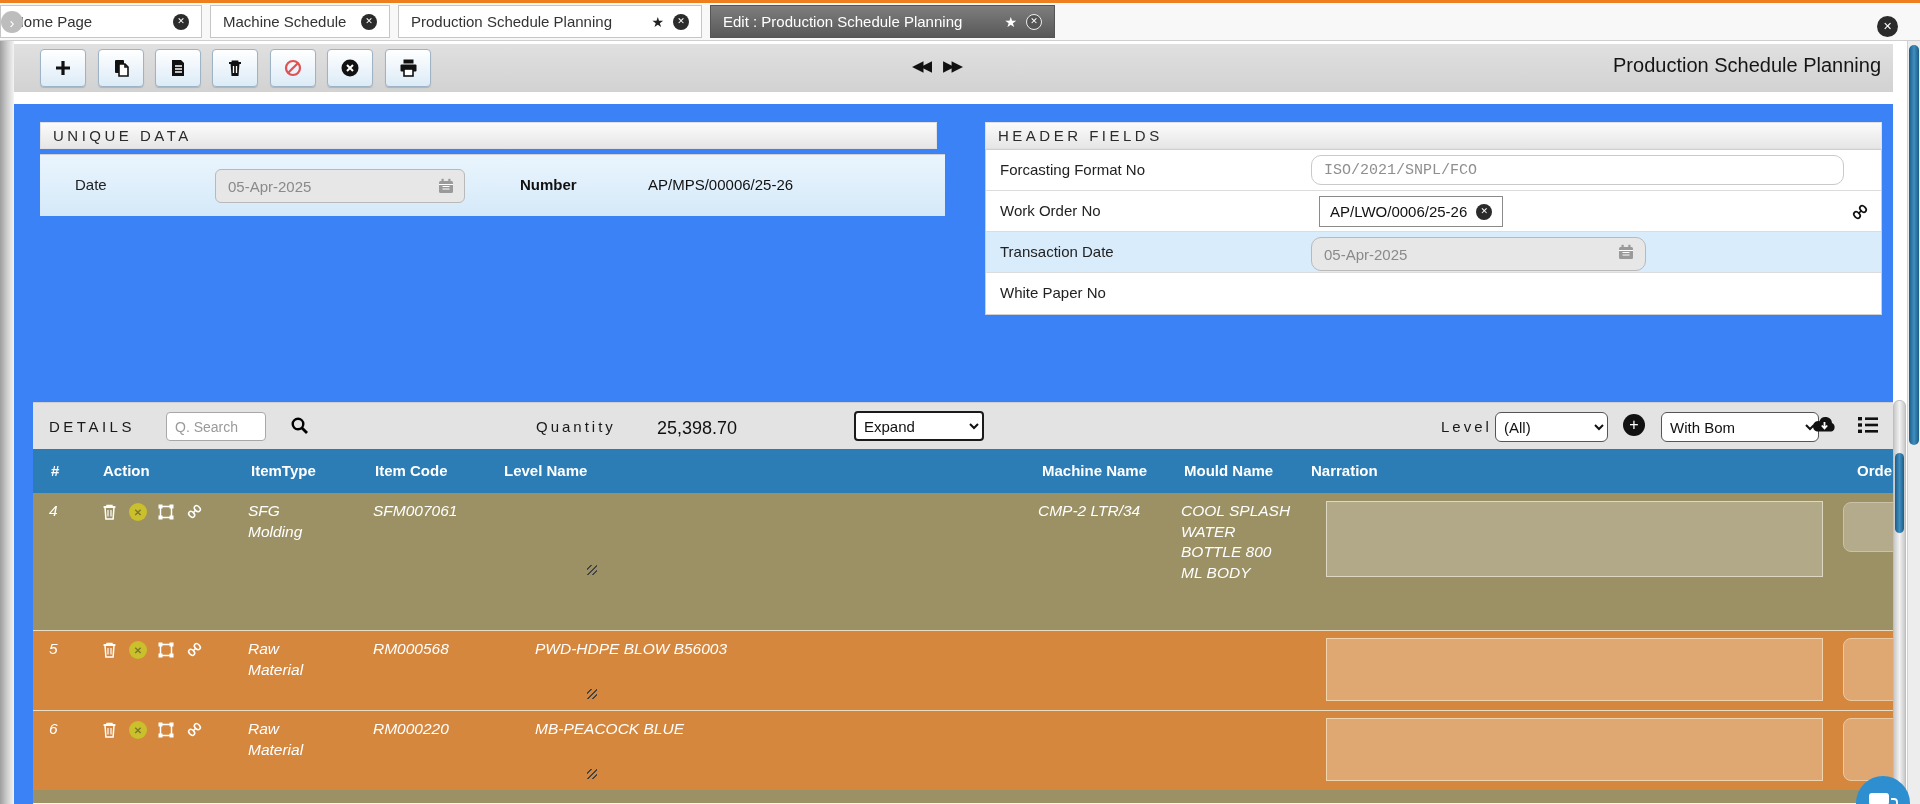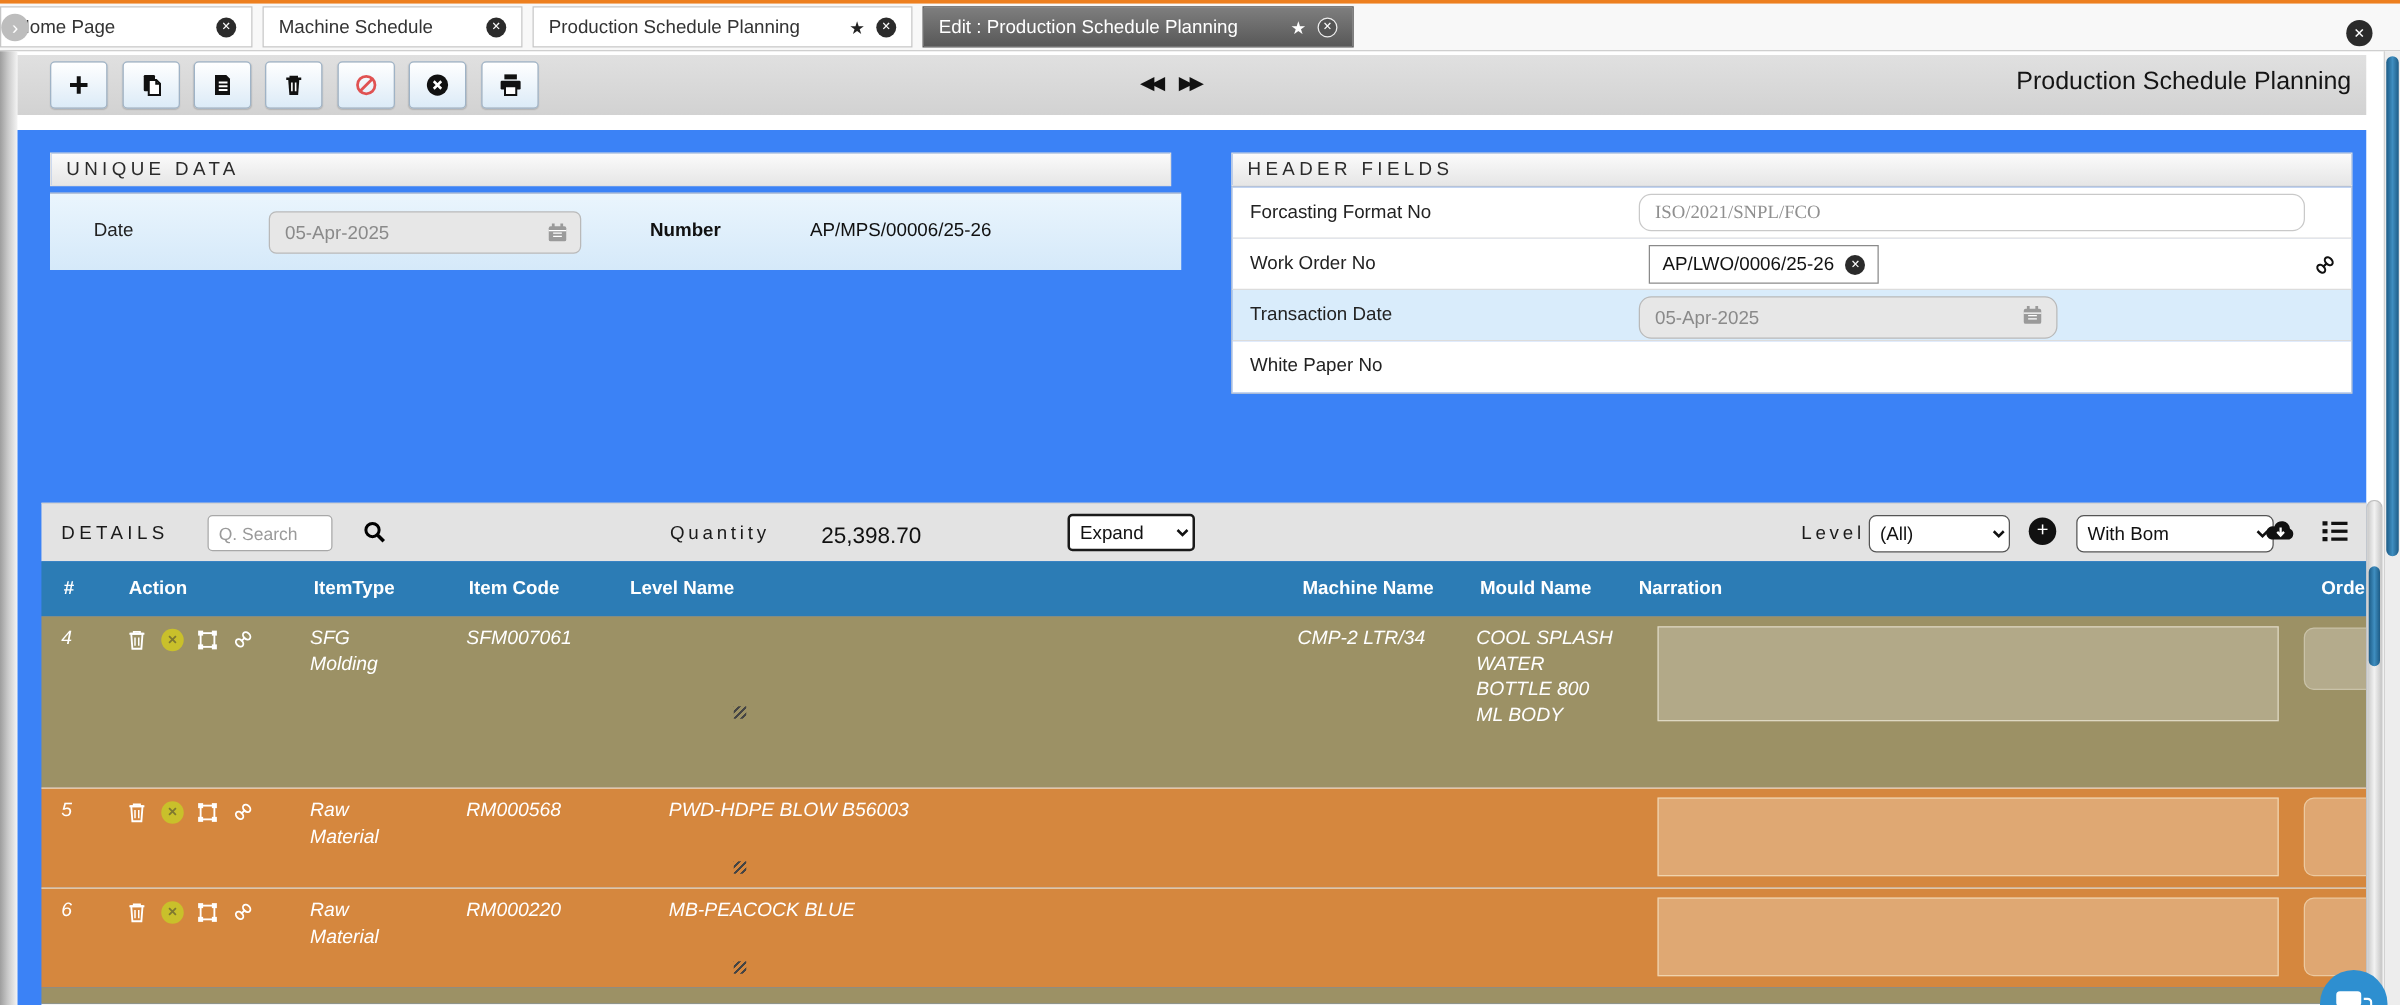--- a/index.html
+++ b/index.html
@@ -21,21 +21,21 @@
   .tab .ticons { display:inline-flex; align-items:center; gap:9px; margin-left:10px; }
   .ccircle { display:inline-flex; width:16px; height:16px; border-radius:50%; background:#2b2b2b;
              color:#fff; font-size:9px; align-items:center; justify-content:center; line-height:1; }
   .star { font-size:14px; color:#222; line-height:1; }
   .tab.active { background:linear-gradient(180deg,#7e7e7e,#585858); color:#fff; border-color:#555; }
   .tab.active .star { color:#fff; }
   .tab.active .ccircle { background:#555; border:1px solid #eee; }
   .closeall { position:absolute; right:22px; top:13px; width:21px; height:21px; border-radius:50%;
               background:#2b2b2b; color:#fff; font-size:11px; display:flex; align-items:center;
               justify-content:center; cursor:pointer; }
-  .w202{width:202px}.w180{width:208px}.w304{width:304px}.w345{width:345px}
+  .w202{width:202px}.w180{width:180px}.w304{width:304px}.w345{width:345px}
 
   
   .leftstrip { position:absolute; left:0; top:41px; width:14px; height:763px;
                background:linear-gradient(90deg,#9e9e9e 0%,#c9c9c9 45%,#f4f4f4 100%); }
 
   
   .toolbar { position:absolute; left:14px; top:44px; width:1879px; height:48px;
              background:linear-gradient(180deg,#e0e0e0,#d2d2d2); }
   .tbtn { position:absolute; top:5px; width:46px; height:38px; border:1px solid #9fb3c6; border-radius:4px;
           background:linear-gradient(180deg,#ffffff,#dcebf7); display:flex; align-items:center;
@@ -63,21 +63,21 @@
   .numvalue { position:absolute; left:608px; top:21px; font-size:15px; color:#111; }
 
   
   .hfbox { position:absolute; left:971px; top:45px; width:897px; border:1px solid #d0d0d0; }
   .hfrow { position:relative; height:41px; border-bottom:1px solid #dcdcdc; background:#fff; }
   .hfrow:last-child { border-bottom:none; }
   .hfrow.hl { background:#d9ecfb; }
   .hflabel { position:absolute; left:14px; top:11px; font-size:15px; color:#222; }
   .hfinput { position:absolute; left:325px; top:5px; width:533px; height:30px; border:1px solid #c9c9c9;
              border-radius:10px; background:#fff; color:#8f8f8f; font-size:15px; padding:0 12px;
-             font-family:Liberation Serif, serif; }
+             font-family:Liberation Mono, monospace; }
   .hfdate { position:absolute; left:325px; top:5px; width:335px; border-radius:10px; }
   .wotag { position:absolute; left:333px; top:5px; height:31px; display:inline-flex; align-items:center;
            gap:9px; border:1px solid #8a8a8a; background:#fff; padding:0 10px; font-size:15px; color:#111; }
   .wotag .ccircle { cursor:pointer; }
   .linkicon-right { position:absolute; right:12px; top:12px; cursor:pointer; }
 
   
   .assocbox { position:absolute; left:26px; top:224px; width:1838px; height:58px; background:#ececec;
               border:1px solid #d5d5d5; border-radius:3px; }
   .minitab { position:absolute; left:18px; top:10px; width:42px; height:33px; background:#f6f6f6;
@@ -93,21 +93,21 @@
   .dtbar { position:relative; height:47px; background:#e3e3e3; border-top:1px solid #cfcfcf; }
   .dtitle { position:absolute; left:16px; top:15px; font-size:15px; letter-spacing:3.5px; color:#1a1a1a; }
   .srch { position:absolute; left:133px; top:9px; width:100px; height:29px; border:1px solid #a8a8a8;
           border-radius:4px; padding:0 8px; font-size:14px; font-family:"Liberation Sans",sans-serif; color:#333; }
   .srch::placeholder { color:#9a9a9a; }
   .magicon { position:absolute; left:257px; top:13px; cursor:pointer; }
   .qlabel { position:absolute; left:503px; top:15px; font-size:15px; letter-spacing:3px; color:#1a1a1a; }
   .qvalue { position:absolute; left:624px; top:15px; font-size:18px; color:#111; }
   .dtsel { position:absolute; height:30px; font-size:15px; border-radius:4px; background:#fff;
            font-family:"Liberation Sans",sans-serif; color:#111; padding:0 4px; }
-  .selexpand { left:821px; top:8px; width:102px; border:2px solid #1a1a1a; }
+  .selexpand { left:821px; top:8px; width:130px; border:2px solid #1a1a1a; }
   .levlabel { position:absolute; left:1408px; top:15px; font-size:15px; letter-spacing:3px; color:#1a1a1a; }
   .selall { left:1462px; top:9px; width:113px; border:1px solid #555; border-radius:6px; }
   .pluscircle { position:absolute; left:1590px; top:11px; width:22px; height:22px; border-radius:50%;
                 background:#111; color:#fff; font-size:16px; display:flex; align-items:center;
                 justify-content:center; cursor:pointer; }
   .selbom { left:1628px; top:9px; width:158px; border:1px solid #555; border-radius:6px; }
   .cloudicon { position:absolute; left:1778px; top:10px; cursor:pointer; }
   .listicon { position:absolute; left:1824px; top:12px; cursor:pointer; }
 
   

